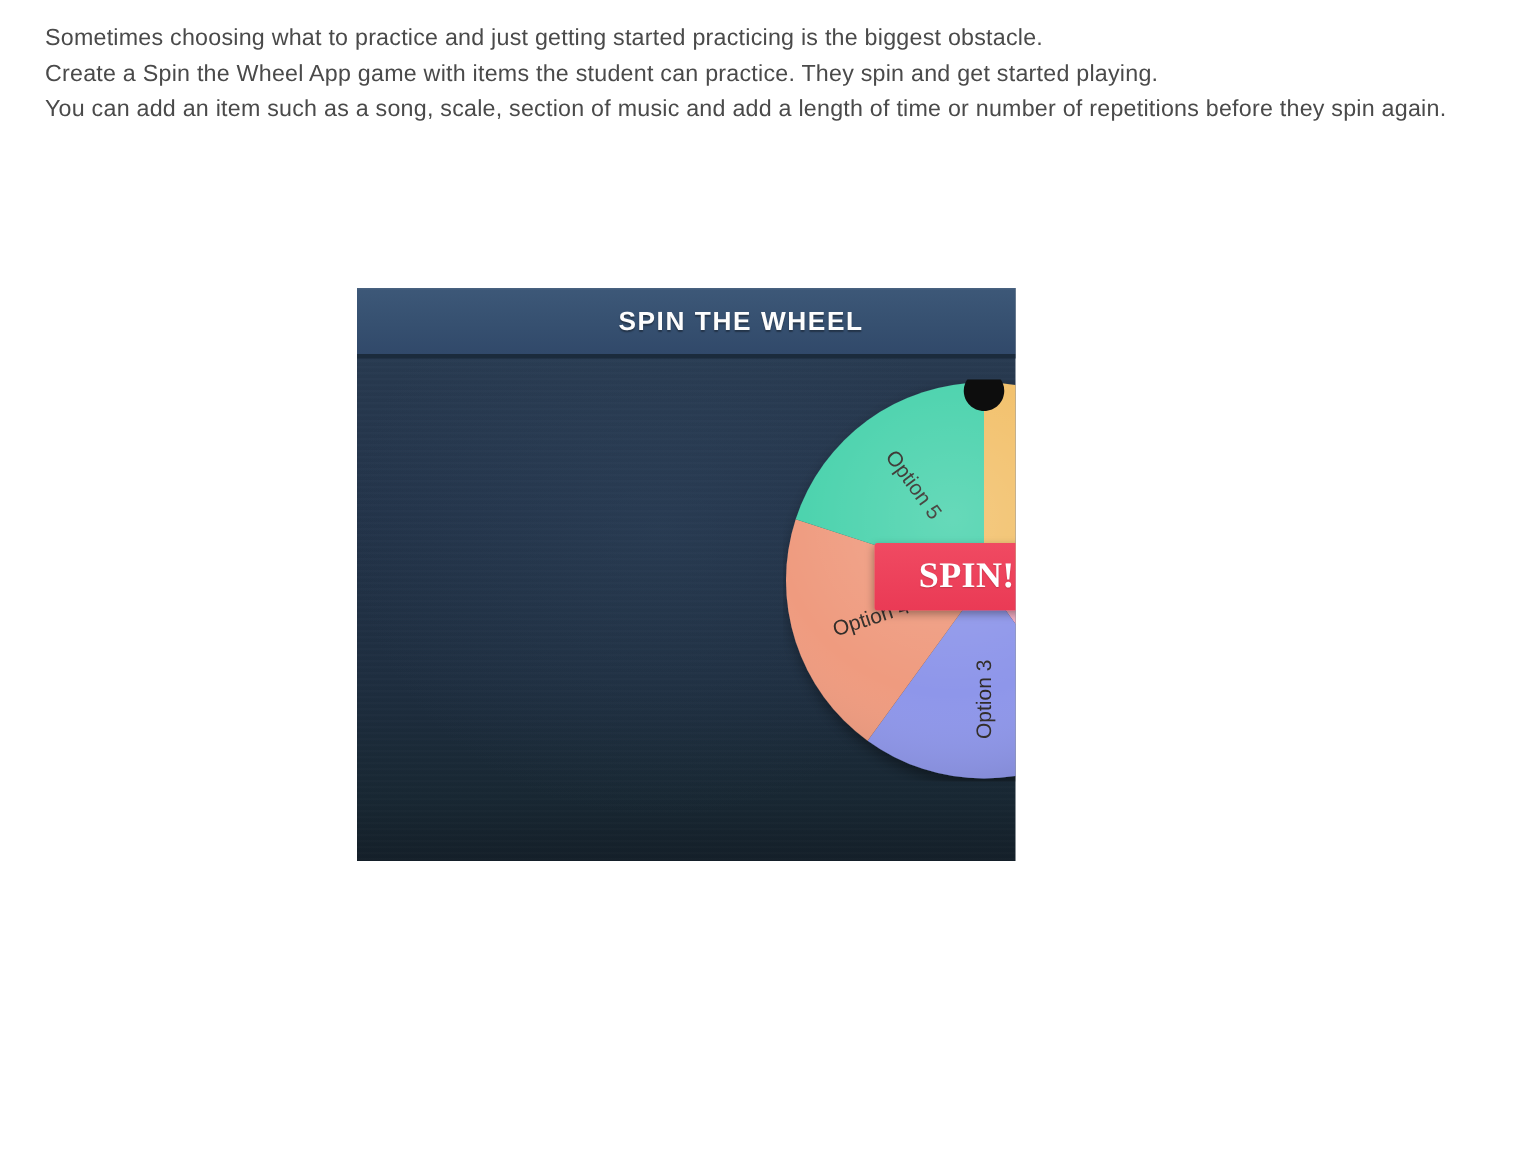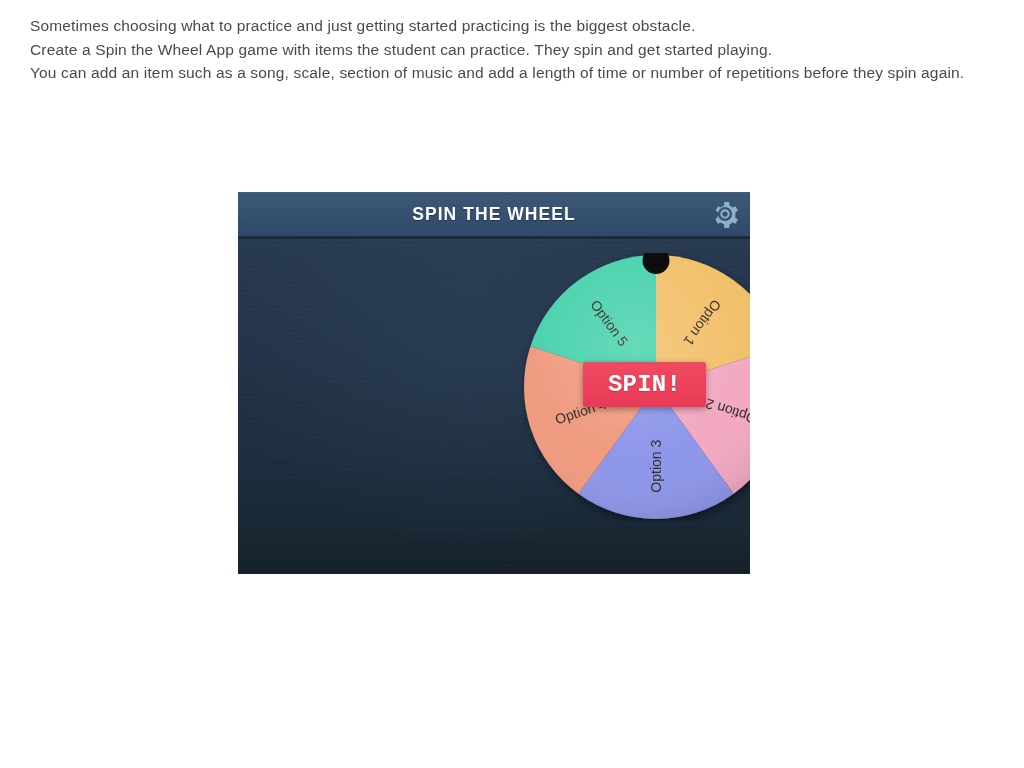--- a/index.html
+++ b/index.html
@@ -32,21 +32,21 @@
   #intro-text .line.wrap {
     white-space: normal;
     width: 1005px;
   }
 
   
   #app-frame {
     position: absolute;
     left: 238px;
     top: 192px;
-    width: 512px;
+    width: 439px;
     height: 382px;
     background:
       linear-gradient(180deg,
         #2b4158 0px,
         #27394f 60px,
         #23344a 150px,
         #1e2e40 260px,
         #182733 340px,
         #141f29 382px);
     overflow: hidden;
@@ -133,21 +133,21 @@
   #spin-button {
     position: absolute;
     left: 345px;
     top: 123px;
     width: 123px;
     height: 45px;
     background: linear-gradient(180deg, #f04a62 0%, #ea3a55 100%);
     border: none;
     border-radius: 2px;
     color: #ffffff;
-    font-family: Liberation Mono, monospace;
+    font-family: Liberation Serif, serif;
     font-size: 24px;
     font-weight: bold;
     letter-spacing: 0.01em;
     cursor: pointer;
     box-shadow: 0 2px 6px rgba(0,0,0,0.35);
     padding: 0;
     text-shadow: 0 1px 1px rgba(0,0,0,0.18);
   }
 </style>
 </head>

